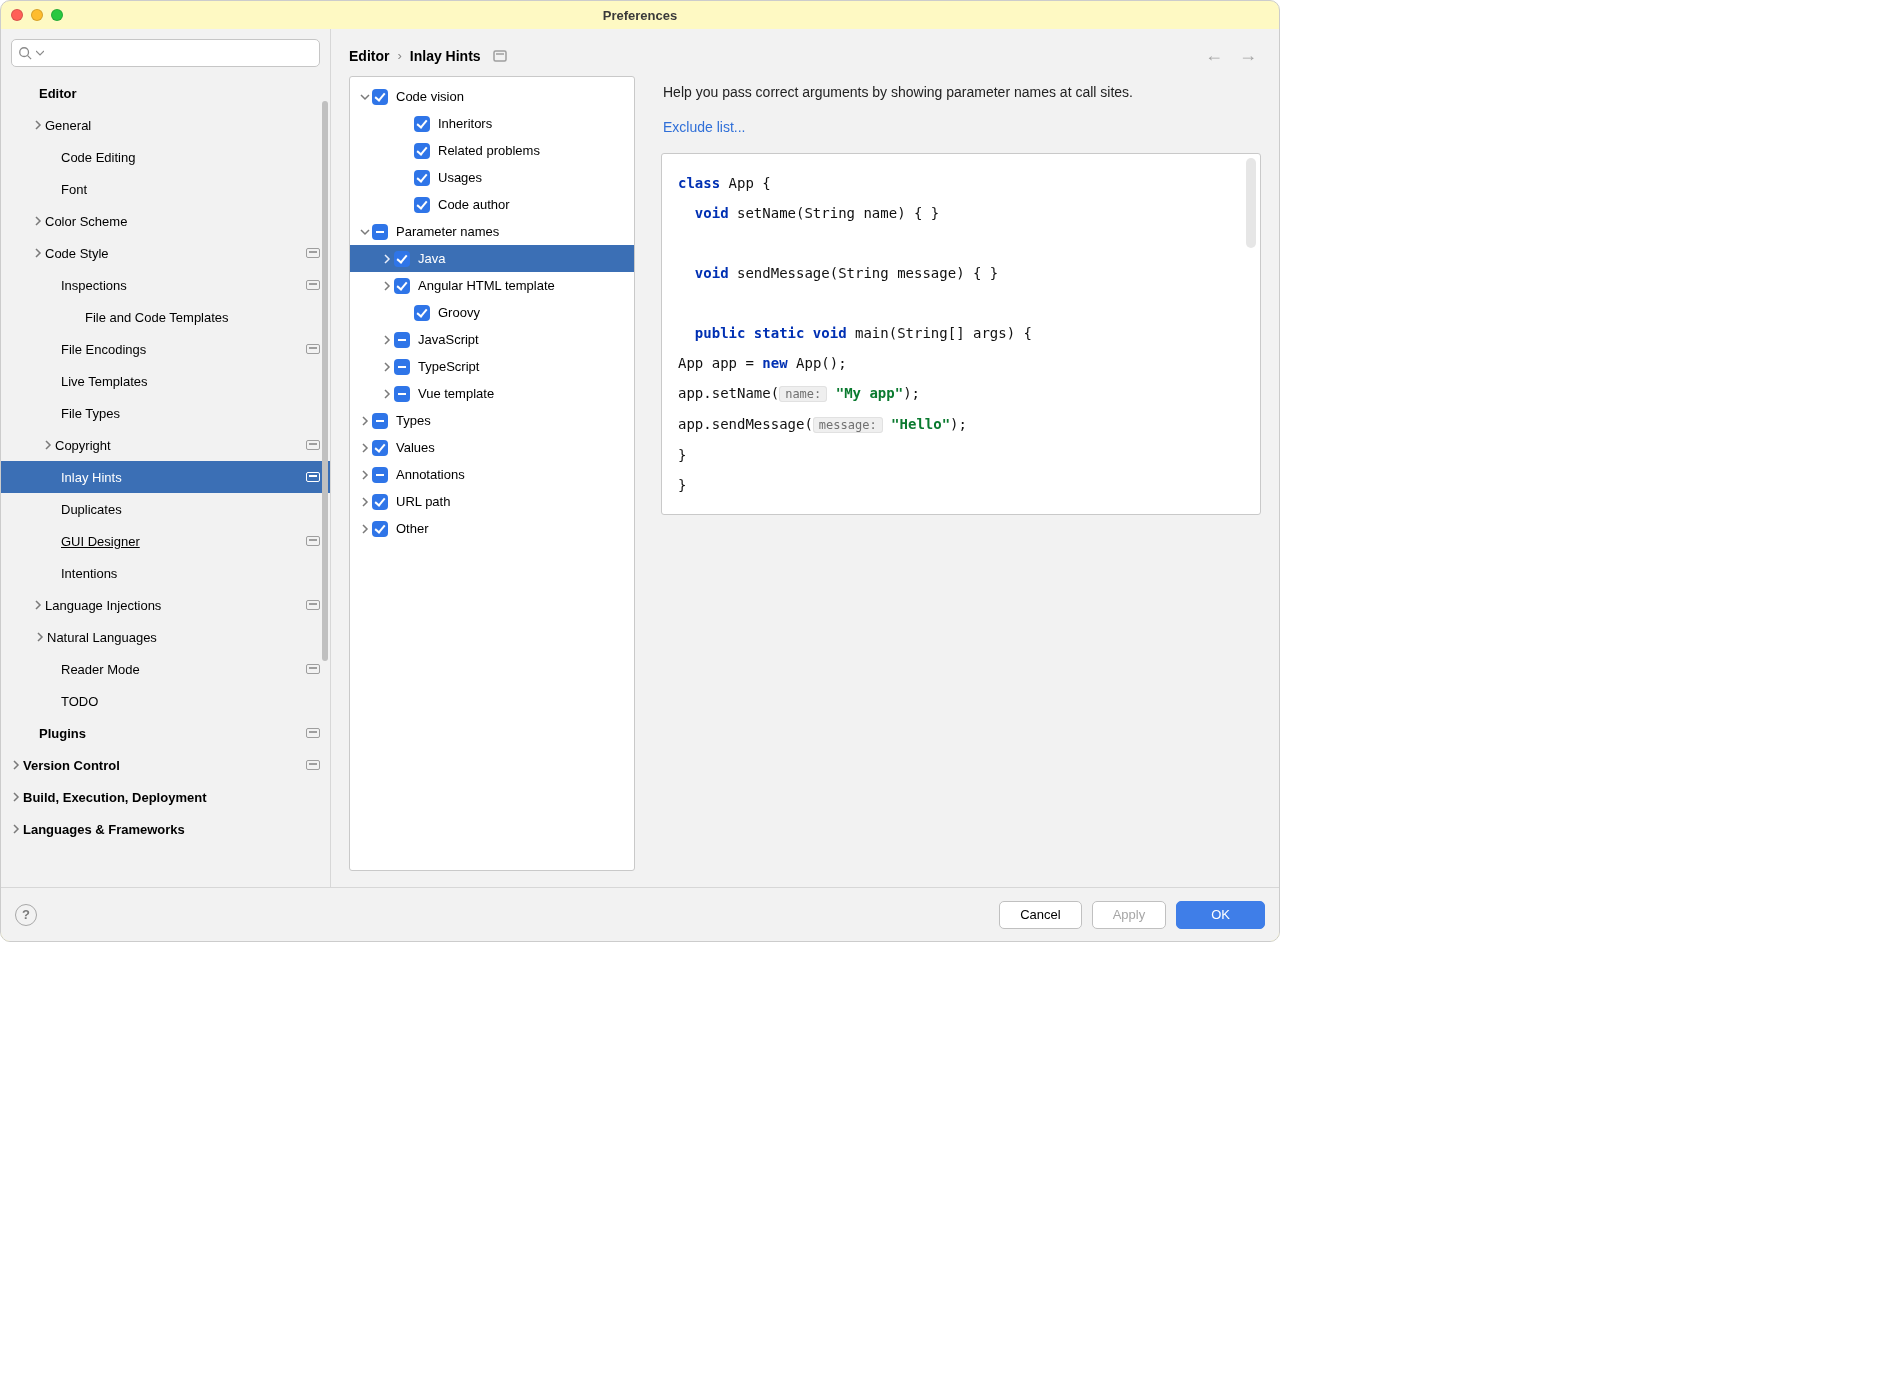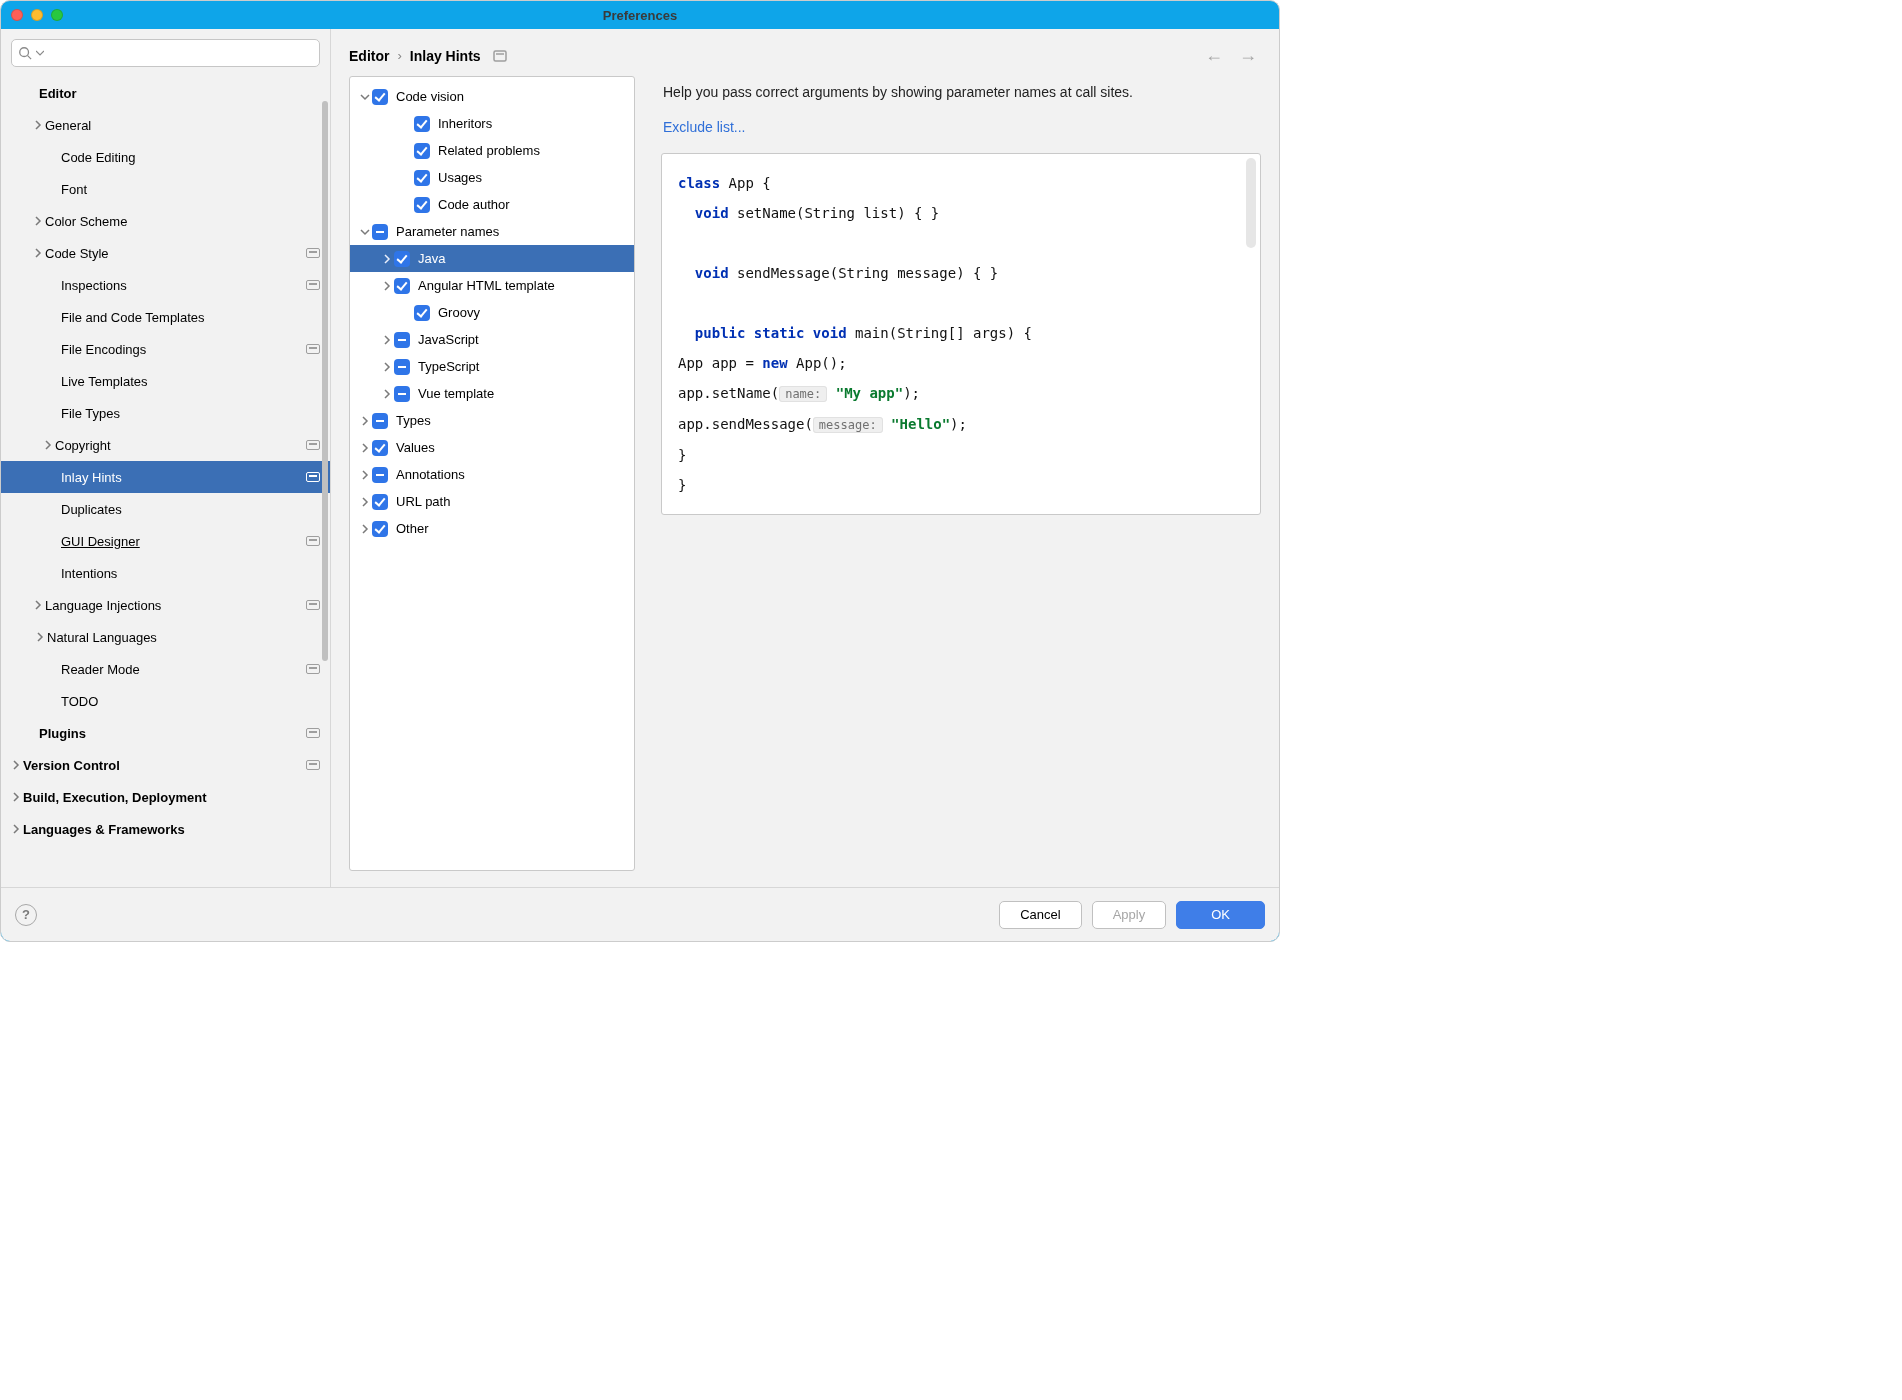--- a/index.html
+++ b/index.html
@@ -1,17 +1,17 @@
 <!DOCTYPE html>
 <html><head>
 <meta charset="utf-8">
 <style>
   * { box-sizing: border-box; margin: 0; padding: 0; }
   html, body { width: 1280px; height: 942px; font-family: -apple-system, "Helvetica Neue", Arial, sans-serif; font-size: 13px; color: #000; background: #fff; }
-  .window { width: 100%; height: 100%; display: flex; flex-direction: column; border: 1px solid #ccc; border-radius: 10px; overflow: hidden; background: #0ea5e9; }
+  .window { width: 100%; height: 100%; display: flex; flex-direction: column; border: 1px solid #ccc; border-radius: 10px; overflow: hidden; background: #fef9c3; }
 
   
   .titlebar { height: 28px; display: flex; align-items: center; padding: 0 10px; position: relative; }
   .traffic { display: flex; gap: 8px; }
   .dot { width: 12px; height: 12px; border-radius: 50%; border: 0.5px solid rgba(0,0,0,0.15); }
   .dot.red { background: #ff5f57; }
   .dot.yellow { background: #febc2e; }
   .dot.green { background: #28c840; }
   .title { position: absolute; left: 0; right: 0; text-align: center; font-weight: 600; color: #3a3a3a; }
 
@@ -152,21 +152,21 @@
             <span class="label">Code Style</span>
             <span class="spacer"></span>
             <span class="badge"></span>
           </div>
           <div class="tree-row" style="padding-left: 46px;">
             <span class="arrow"></span>
             <span class="label">Inspections</span>
             <span class="spacer"></span>
             <span class="badge"></span>
           </div>
-          <div class="tree-row" style="padding-left: 46px; text-align: center;">
+          <div class="tree-row" style="padding-left: 70px; text-align: center;">
             <span class="arrow"></span>
             <span class="label">File and Code Templates</span>
             <span class="spacer"></span>
           </div>
           <div class="tree-row" style="padding-left: 46px;">
             <span class="arrow"></span>
             <span class="label">File Encodings</span>
             <span class="spacer"></span>
             <span class="badge"></span>
           </div>
@@ -433,21 +433,21 @@
                 <span>Other</span>
               </div>
             </div>
         </div>
 
         <div class="detail">
           <div class="desc">Help you pass correct arguments by showing parameter names at call sites.</div>
           <div class="link">Exclude list...</div>
           <div class="code-box">
 <div><span class="kw">class</span><span> App {</span></div>
-<div>&nbsp;&nbsp;<span class="kw">void</span><span> setName(String list) { }</span></div>
+<div>&nbsp;&nbsp;<span class="kw">void</span><span> setName(String name) { }</span></div>
 <div>&nbsp;</div>
 <div>&nbsp;&nbsp;<span class="kw">void</span><span> sendMessage(String message) { }</span></div>
 <div>&nbsp;</div>
 <div>&nbsp;&nbsp;<span class="kw">public static void</span><span> main(String[] args) {</span></div>
 <div><span>    App app = </span><span class="kw">new</span><span> App();</span></div>
 <div><span>    app.setName(</span><span class="hint">name:</span><span> </span><span class="str">"My app"</span><span>);</span></div>
 <div><span>    app.sendMessage(</span><span class="hint">message:</span><span> </span><span class="str">"Hello"</span><span>);</span></div>
 <div><span>  }</span></div>
 <div><span>}</span></div>
           </div>

